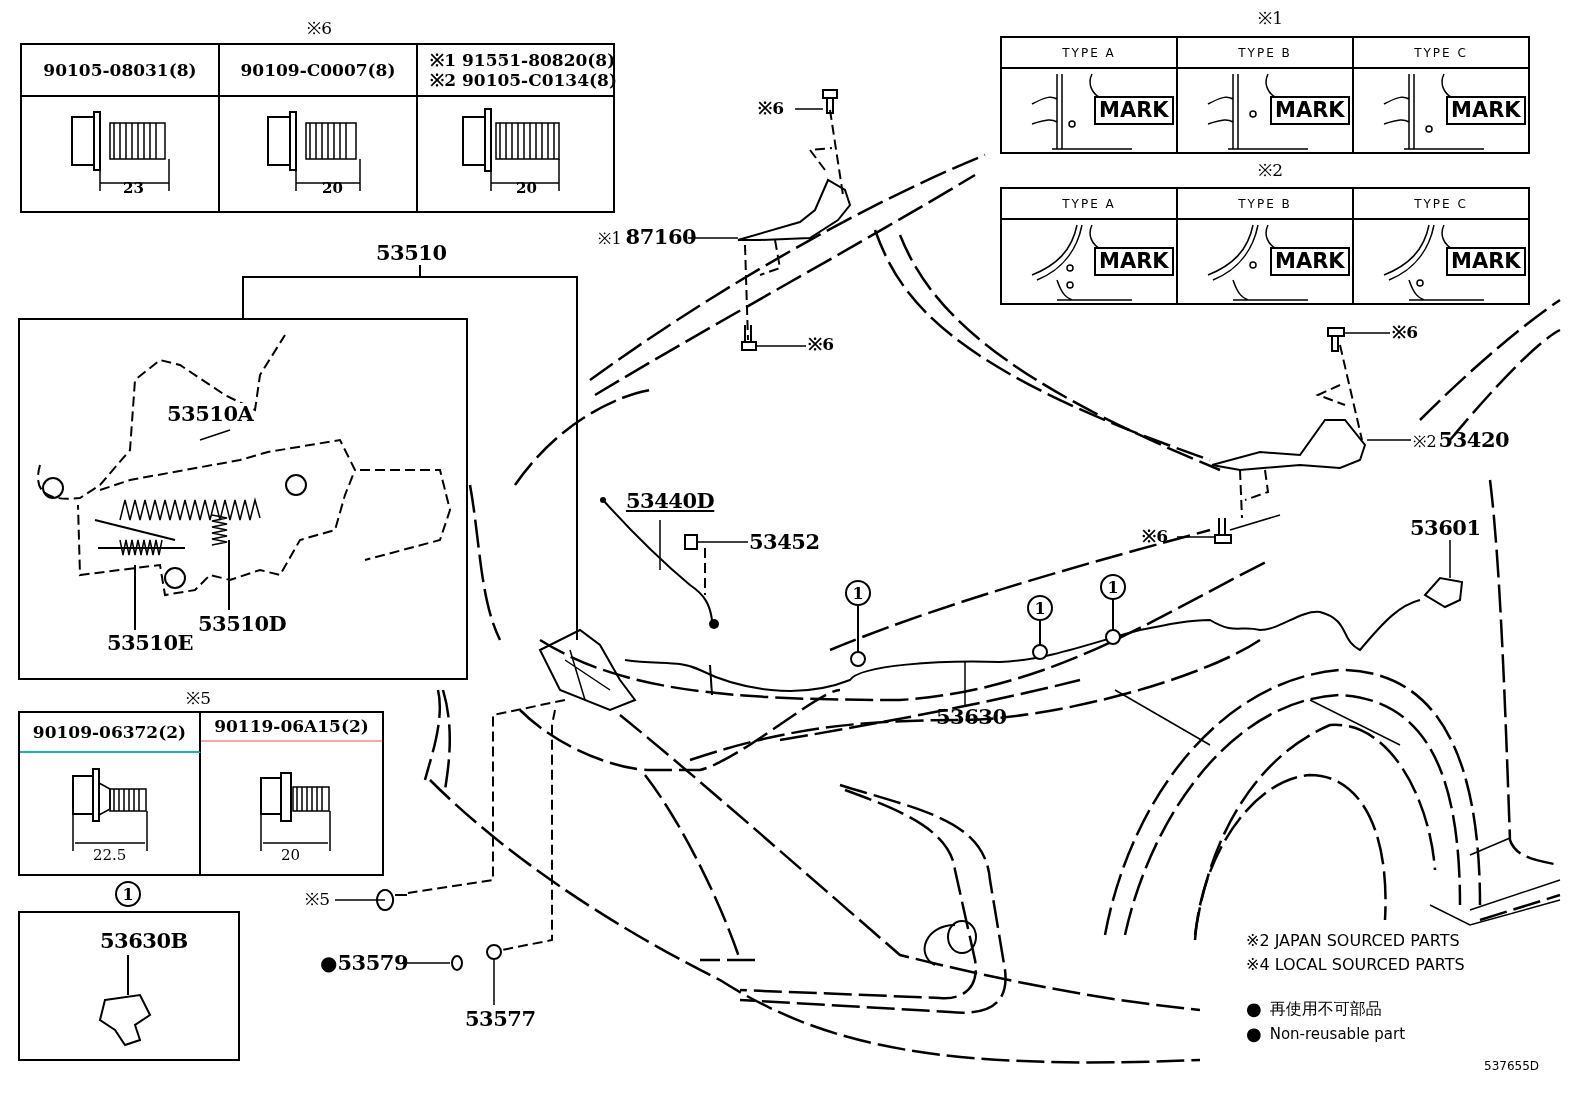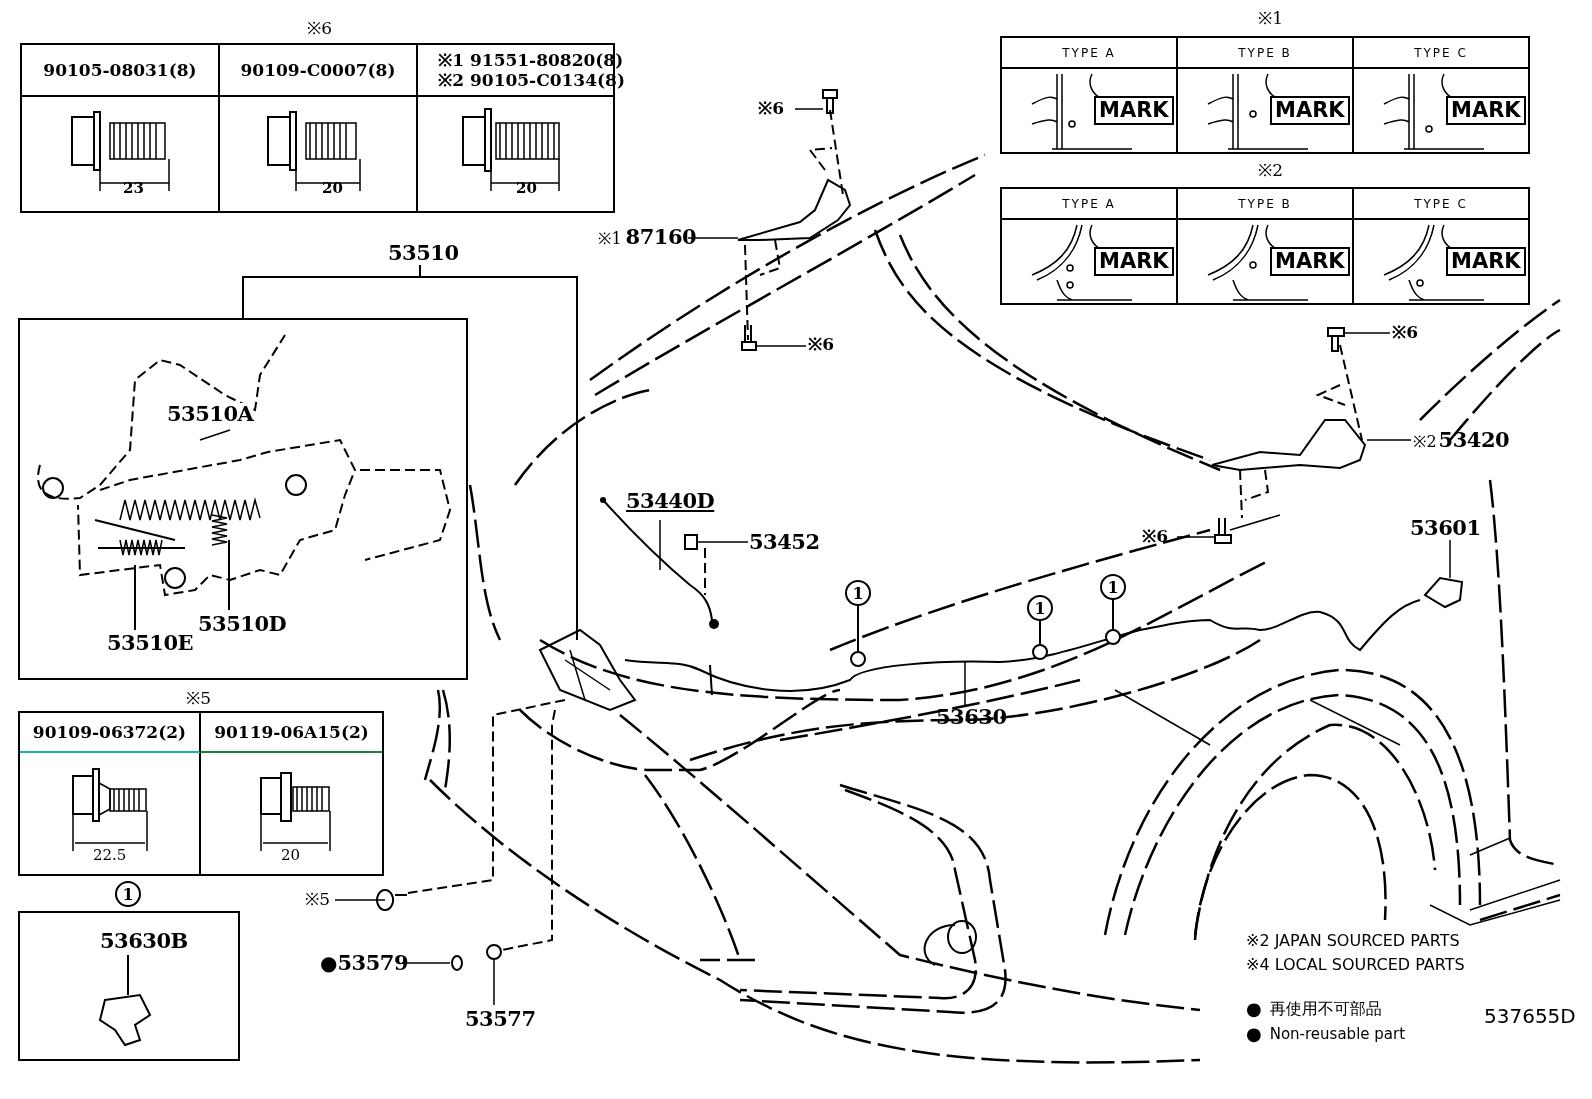--- a/index.html
+++ b/index.html
@@ -151,42 +151,42 @@
 </div>
 <div class="abs pn-sm" style="left:808px;top:336px;">※6</div>
 
 <div class="abs pn-sm" style="left:1392px;top:324px;">※6</div>
 <div class="abs" style="left:1413px;top:429px;display:flex;align-items:baseline;gap:2px;">
   <span class="pn-sm" style="font-weight:normal;font-size:16px">※2</span>
   <span class="pn">53420</span>
 </div>
 <div class="abs pn-sm" style="left:1142px;top:528px;">※6</div>
 
-<div class="abs pn" style="left:388px;top:242px;text-align:center;">53510</div>
+<div class="abs pn" style="left:376px;top:242px;text-align:center;">53510</div>
 <div class="abs pn" style="left:626px;top:490px;text-decoration:underline;">53440D</div>
 <div class="abs pn" style="left:749px;top:531px;">53452</div>
 <div class="abs pn" style="left:936px;top:706px;">53630</div>
 <div class="abs pn" style="left:1410px;top:517px;">53601</div>
 
 <div class="circ" style="left:845px;top:580px;">1</div>
 <div class="circ" style="left:1027px;top:595px;">1</div>
 <div class="circ" style="left:1100px;top:574px;">1</div>
 
 <div class="abs pn-sm" style="left:305px;top:891px;font-weight:normal;">※5</div>
 <div class="abs" style="left:320px;top:952px;display:flex;align-items:center;">
   <span style="font-size:20px;line-height:1">●</span>
   <span class="pn">53579</span>
 </div>
 <div class="abs pn" style="left:465px;top:1008px;">53577</div>
 
 <div class="abs pn-sm" style="left:307px;top:20px;font-weight:normal;">※6</div>
 <div class="tbl" style="left:20px;top:43px;width:595px;height:170px;">
   <div class="cell hdr pn-sm" style="left:0;top:0;width:198px;height:52px;border-right:2px solid #000;border-bottom:2px solid #000;">90105-08031(8)</div>
   <div class="cell hdr pn-sm" style="left:198px;top:0;width:198px;height:52px;border-right:2px solid #000;border-bottom:2px solid #000;">90109-C0007(8)</div>
-  <div class="cell" style="left:396px;top:0;width:195px;height:52px;border-bottom:2px solid #000;display:flex;flex-direction:column;justify-content:center;padding-left:20px;">
+  <div class="cell" style="left:396px;top:0;width:195px;height:52px;border-bottom:2px solid #000;display:flex;flex-direction:column;justify-content:center;padding-left:12px;">
     <span class="pn-sm">※1 91551-80820(8)</span>
     <span class="pn-sm" style="margin-top:3px">※2 90105-C0134(8)</span>
   </div>
   <div class="cell" style="left:0;top:52px;width:198px;height:114px;border-right:2px solid #000;">
     <svg width="198" height="114">
         <rect x="50" y="20" width="22" height="48" class="ln"></rect>
         <rect x="72" y="15" width="6" height="58" class="ln"></rect>
         <rect x="88" y="26" width="55" height="36" class="thin"></rect>
         <path class="thin" d="M92,26 v36 M98,26 v36 M104,26 v36 M110,26 v36 M116,26 v36 M122,26 v36 M128,26 v36 M134,26 v36"></path>
         <line class="thin" x1="78" y1="70" x2="78" y2="94"></line>
@@ -279,21 +279,21 @@
 </div>
 
 <div class="tbl" style="left:18px;top:318px;width:450px;height:362px;background:transparent;"></div>
 <div class="abs pn" style="left:167px;top:403px;background:#fff;">53510A</div>
 <div class="abs pn" style="left:107px;top:632px;">53510E</div>
 <div class="abs pn" style="left:198px;top:613px;">53510D</div>
 
 <div class="abs pn-sm" style="left:186px;top:690px;font-weight:normal;">※5</div>
 <div class="tbl" style="left:18px;top:711px;width:366px;height:165px;">
   <div class="cell hdr pn-sm" style="left:0;top:0;width:181px;height:40px;border-right:2px solid #000;border-bottom:2px solid #14b8a6;">90109-06372(2)</div>
-  <div class="cell hdr pn-sm" style="left:181px;top:0;width:181px;height:40px;border-bottom:2px solid #15803d;">90119-06A15(2)</div>
+  <div class="cell hdr pn-sm" style="left:181px;top:0;width:181px;height:29px;border-bottom:2px solid #fca5a5;">90119-06A15(2)</div>
   <div class="cell" style="left:0;top:40px;width:181px;height:121px;border-right:2px solid #000;">
     <svg width="181" height="121">
         <rect x="53" y="23" width="20" height="38" class="ln"></rect>
         <rect x="73" y="16" width="6" height="52" class="ln"></rect>
         <path class="thin" d="M79,30 L90,36 L90,56 L79,62"></path>
         <rect x="90" y="36" width="36" height="22" class="thin"></rect>
         <path class="thin" d="M94,36 v22 M99,36 v22 M104,36 v22 M109,36 v22 M114,36 v22 M119,36 v22"></path>
         <line class="thin" x1="53" y1="61" x2="53" y2="98"></line>
         <line class="thin" x1="127" y1="58" x2="127" y2="98"></line>
         <line class="thin" x1="55" y1="90" x2="125" y2="90"></line>
@@ -322,13 +322,13 @@
 <div class="abs note" style="left:1246px;top:933px;">※2 JAPAN SOURCED PARTS</div>
 <div class="abs note" style="left:1246px;top:957px;">※4 LOCAL SOURCED PARTS</div>
 <div class="abs note" style="left:1246px;top:1000px;display:flex;gap:8px;align-items:center;">
   <span style="font-size:18px">●</span>
   <span>再使用不可部品</span>
 </div>
 <div class="abs note" style="left:1246px;top:1025px;display:flex;gap:8px;align-items:center;font-size:15px;">
   <span style="font-size:18px">●</span>
   <span>Non-reusable part</span>
 </div>
-<div class="abs note" style="left:1484px;top:1006px;font-size:20px;">537655D</div>
+<div class="abs note" style="left:1484px;top:1060px;font-size:12px;">537655D</div>
 
 </body></html>

